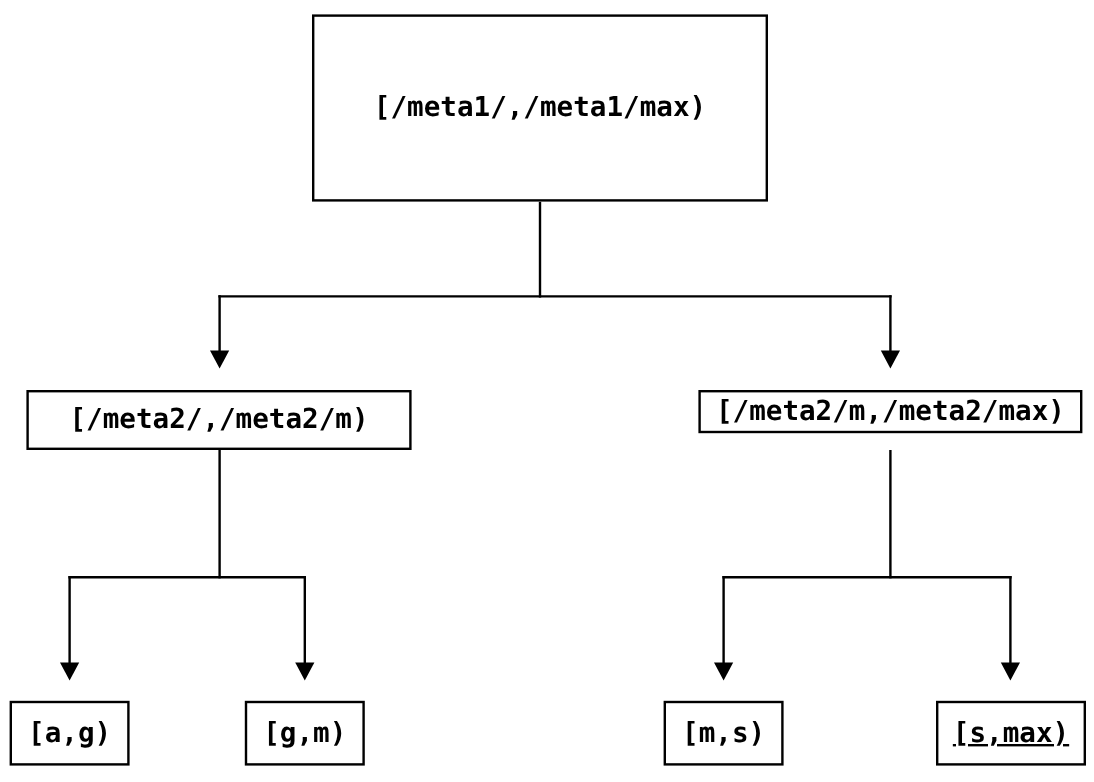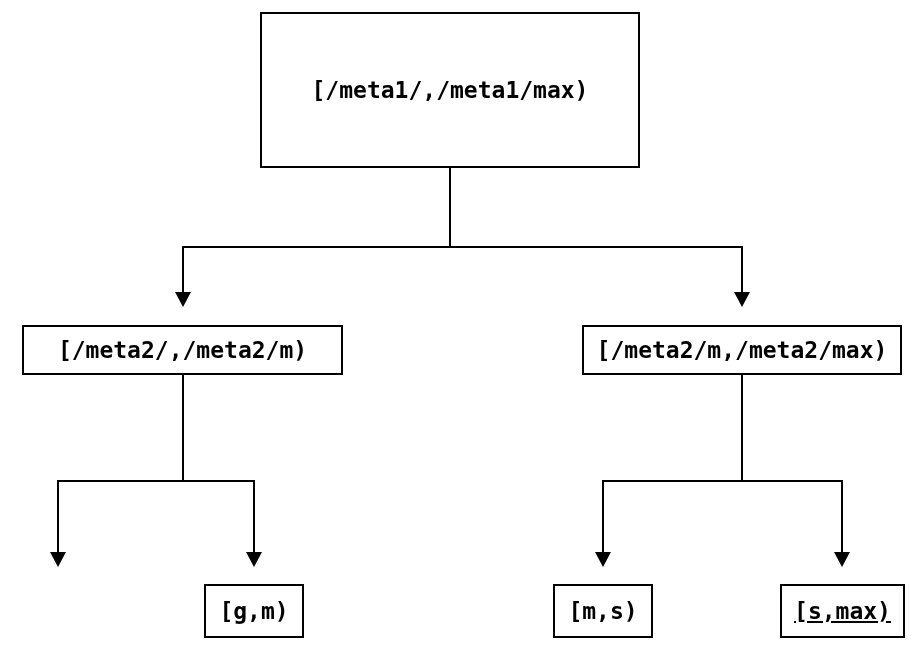--- a/index.html
+++ b/index.html
@@ -31,21 +31,21 @@
     align-items: center;
     justify-content: center;
     font-family: "DejaVu Sans Mono", monospace;
     font-weight: bold;
     font-size: 23px;
     white-space: nowrap;
     line-height: 1;
   }
   .node-root      { left: 260px; top: 12px;  width: 380px; height: 156px; }
   .node-left-mid  { left: 22px;  top: 325px; width: 321px; height: 50px; }
-  .node-right-mid { left: 582px; top: 325px; width: 320px; height: 50px; }
+  .node-right-mid { left: 582px; top: 325px; width: 320px; height: 36px; }
   .node-leaf-ag   { left: 8px;   top: 584px; width: 100px; height: 54px; }
   .node-leaf-gm   { left: 204px; top: 584px; width: 100px; height: 54px; }
   .node-leaf-ms   { left: 553px; top: 584px; width: 100px; height: 54px; }
   .node-leaf-smax { left: 780px; top: 584px; width: 125px; height: 54px; text-decoration: underline; }
 </style>
 </head>
 <body>
 
 <div class="canvas">
 
@@ -78,20 +78,21 @@
       <polygon points="834,552 850,552 842,567" stroke="none"></polygon>
     </g>
   </svg>
 
   <div class="node node-root">[/meta1/,/meta1/max)</div>
 
   <div class="node node-left-mid">[/meta2/,/meta2/m)</div>
 
   <div class="node node-right-mid">[/meta2/m,/meta2/max)</div>
 
+  <div class="node node-leaf-ag">[a,g)</div>
 
   <div class="node node-leaf-ms">[m,s)</div>
 
   <div class="node node-leaf-gm">[g,m)</div>
 
   <div class="node node-leaf-smax">[s,max)</div>
 
 </div>
 
 </body></html>

